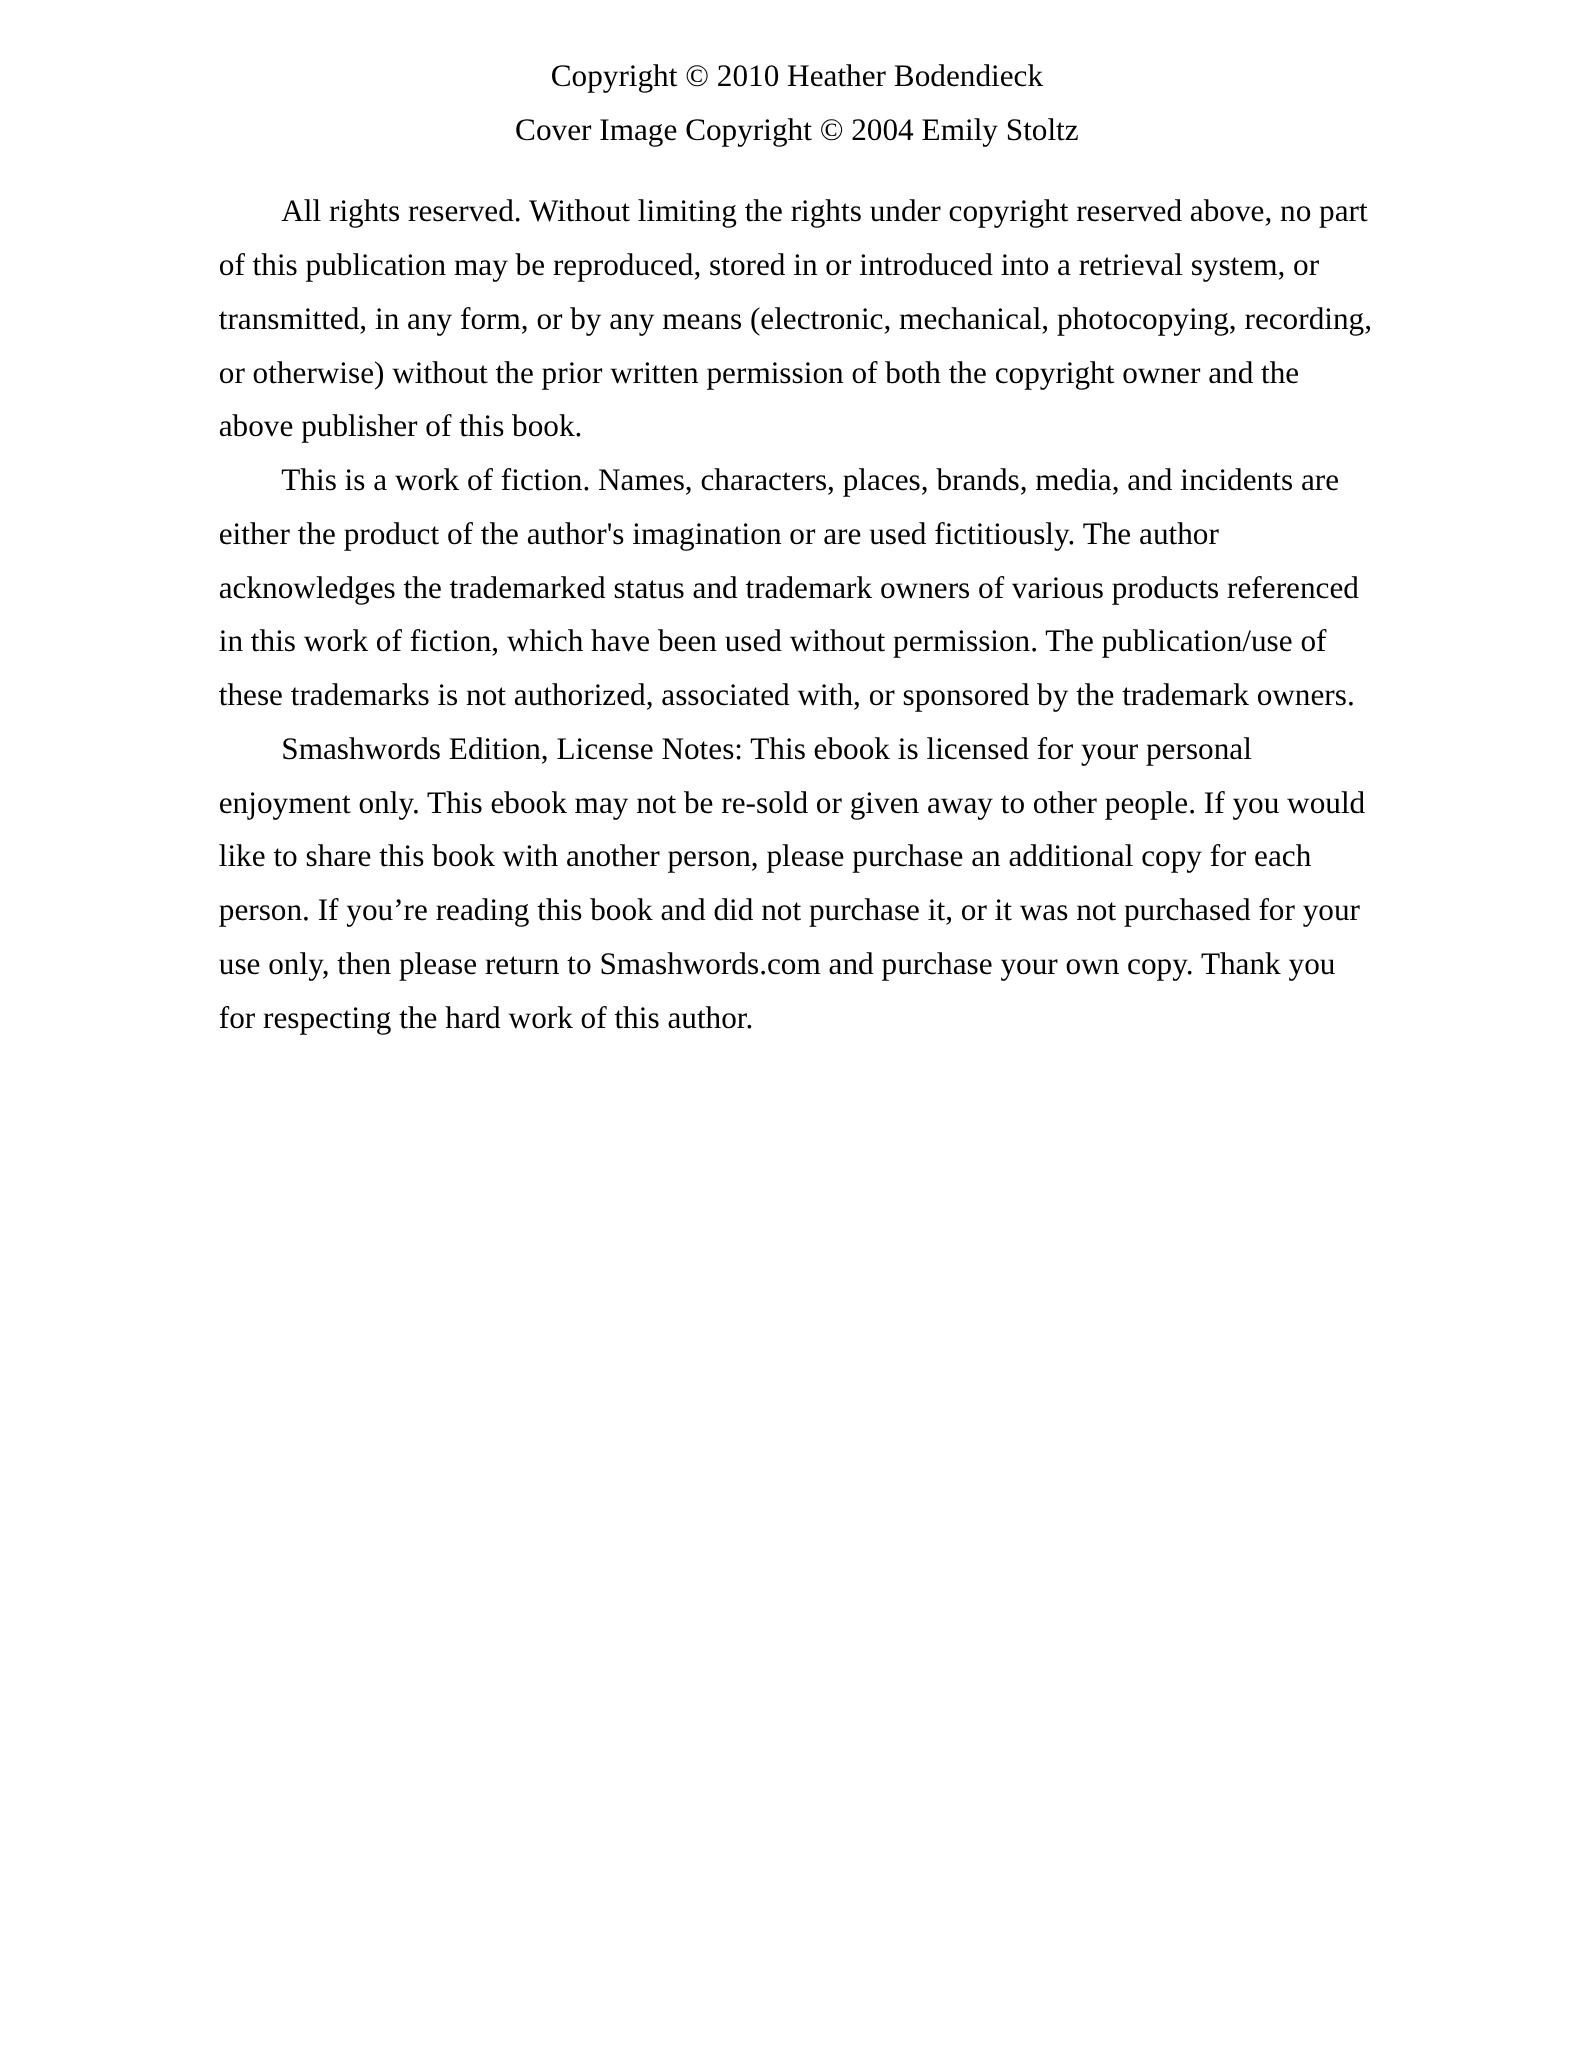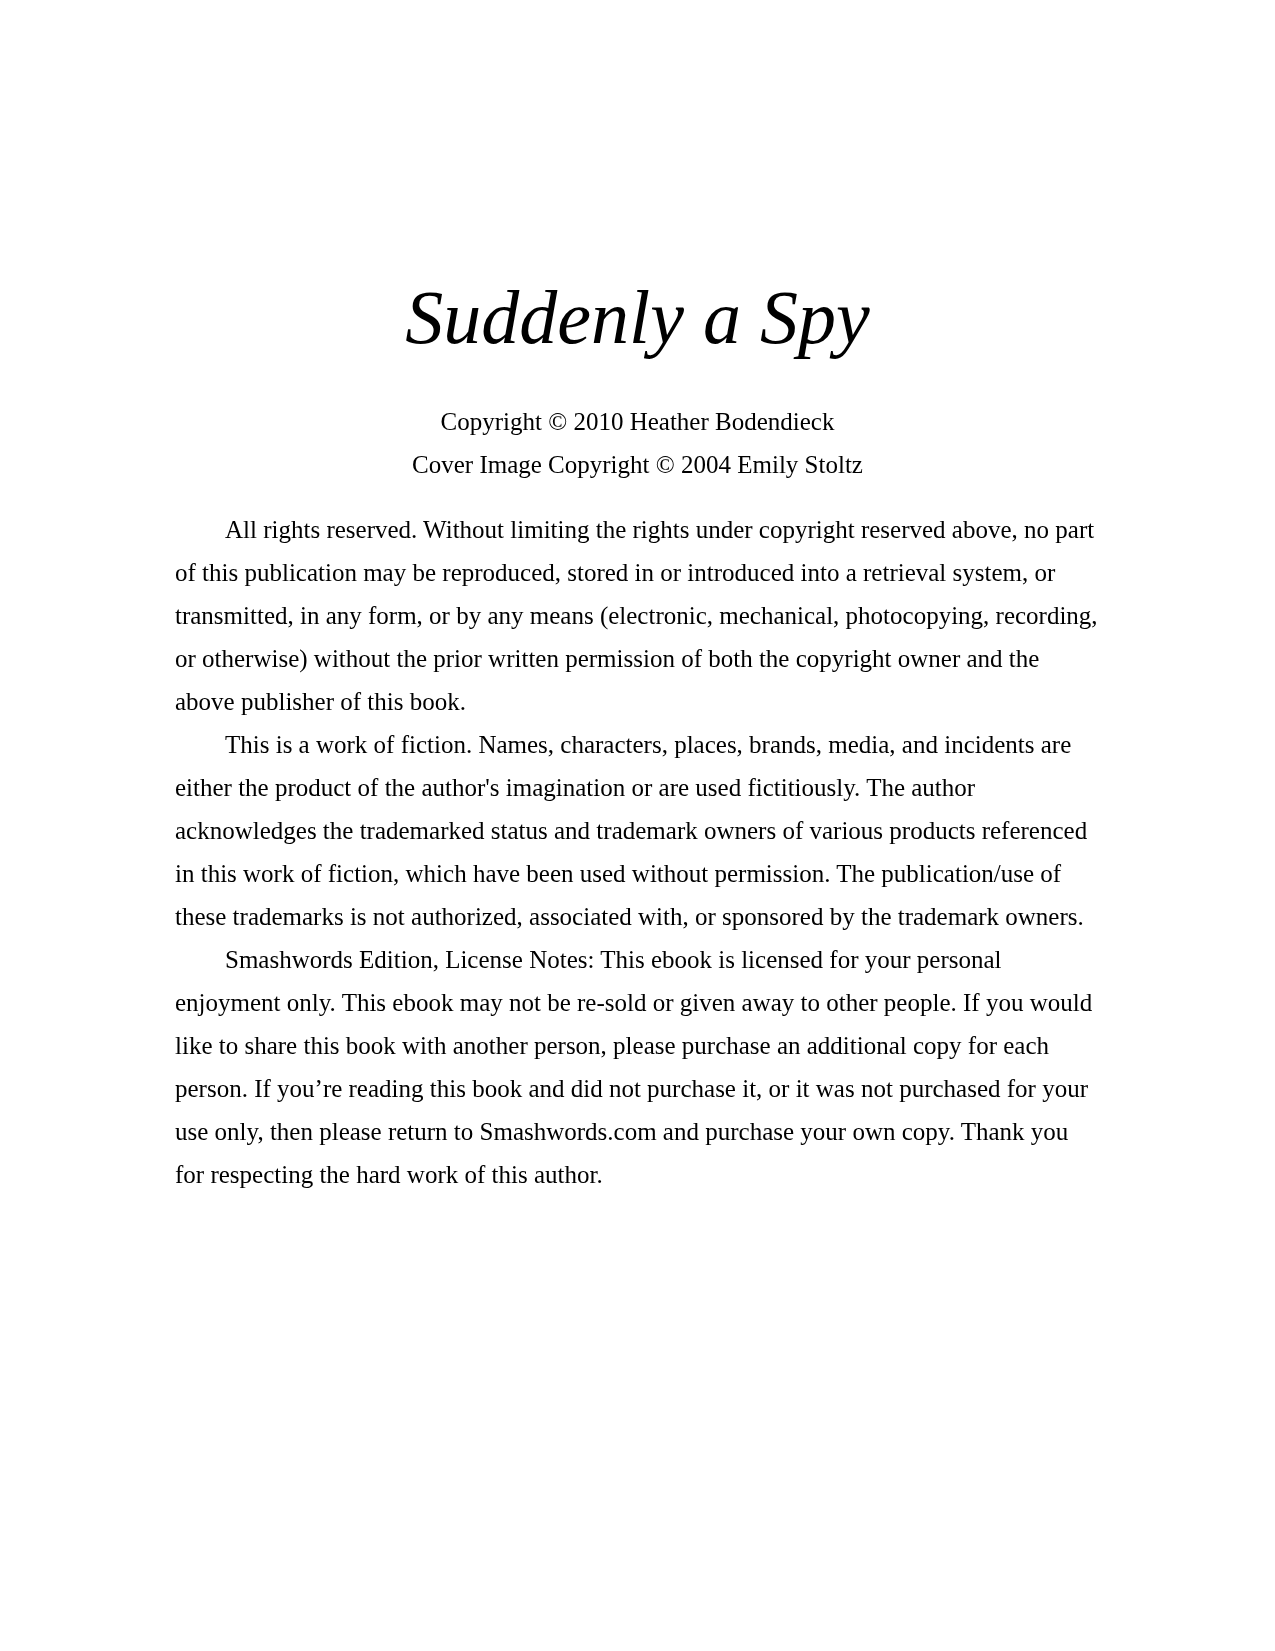--- a/index.html
+++ b/index.html
@@ -43,21 +43,20 @@
     text-indent: 50px;
     text-align: left;
   }
   .body-text { margin-top: 22px; }
 </style>
 </head>
 <body>
 
 <div class="page">
 
-  <h1 class="book-title">Suddenly a Spy</h1>
 
 
 
   <div class="meta-line copyright-line">Copyright © 2010 Heather Bodendieck</div>
 
   <div class="meta-line cover-copyright-line">Cover Image Copyright © 2004 Emily Stoltz</div>
 
   <div class="body-text">
     <p>All rights reserved. Without limiting the rights under copyright reserved above, no part of this publication may be reproduced, stored in or introduced into a retrieval system, or transmitted, in any form, or by any means (electronic, mechanical, photocopying, recording, or otherwise) without the prior written permission of both the copyright owner and the above publisher of this book.</p>
     <p>This is a work of fiction. Names, characters, places, brands, media, and incidents are either the product of the author's imagination or are used fictitiously. The author acknowledges the trademarked status and trademark owners of various products referenced in this work of fiction, which have been used without permission. The publication/use of these trademarks is not authorized, associated with, or sponsored by the trademark owners.</p>

